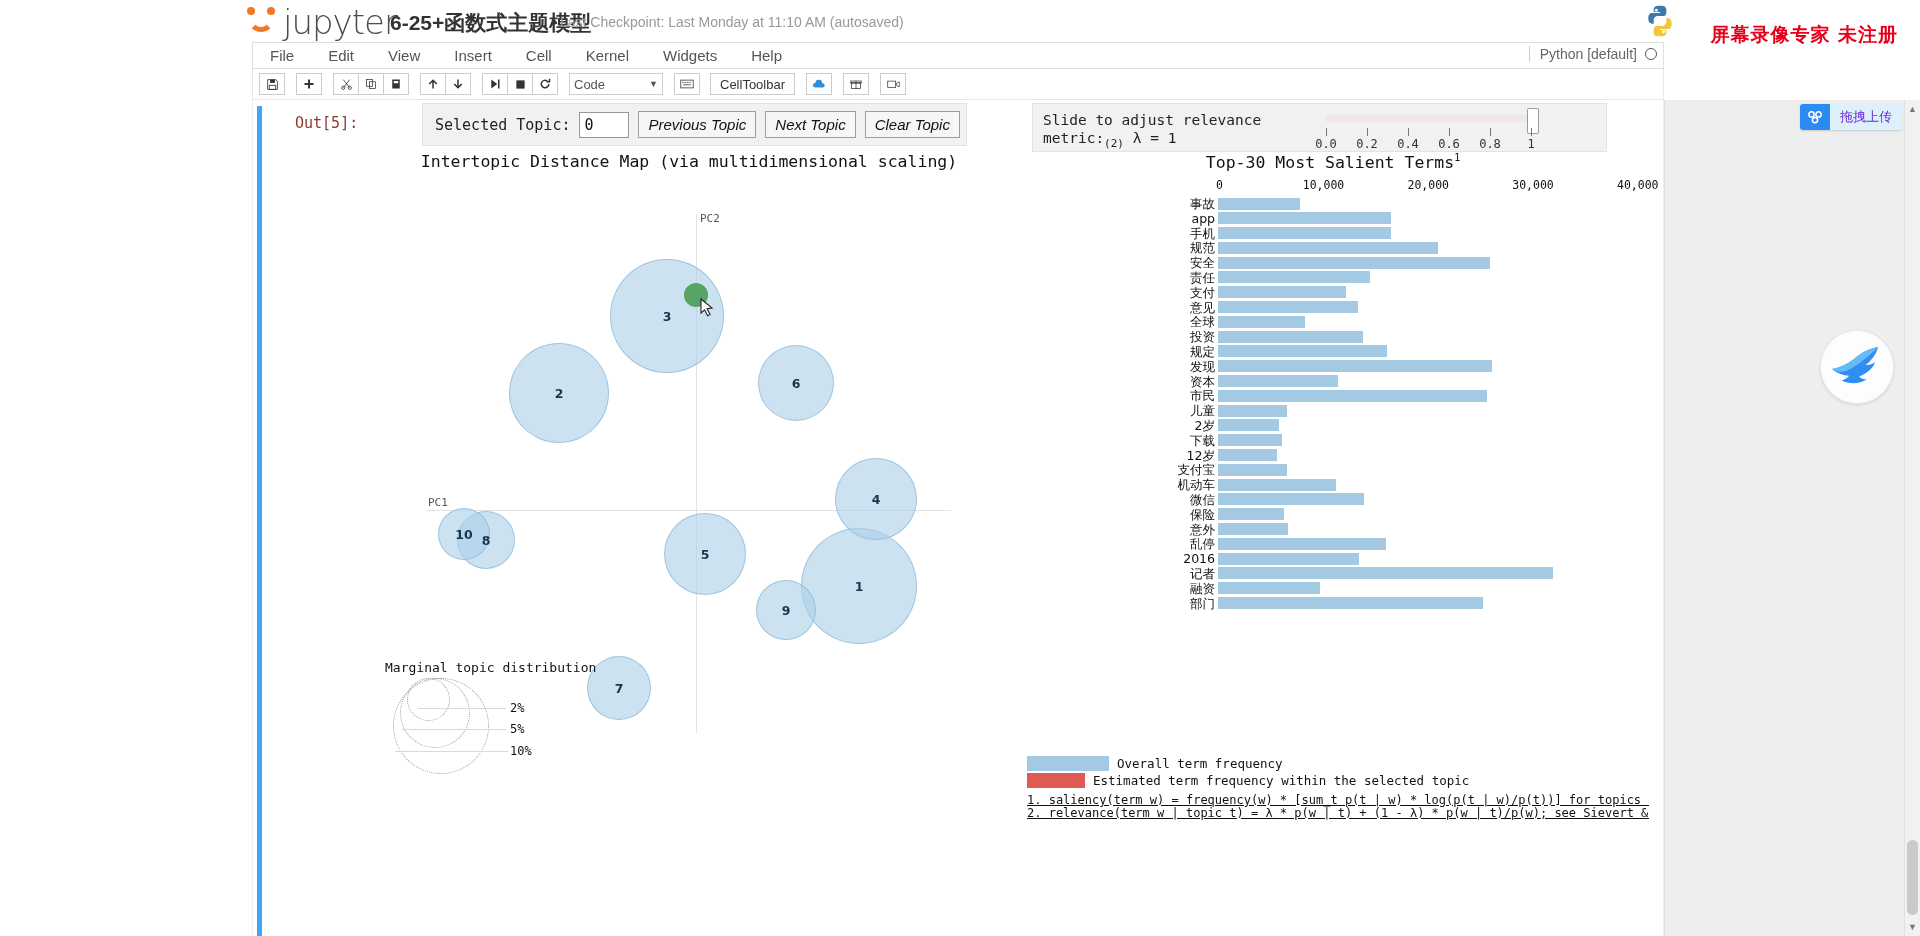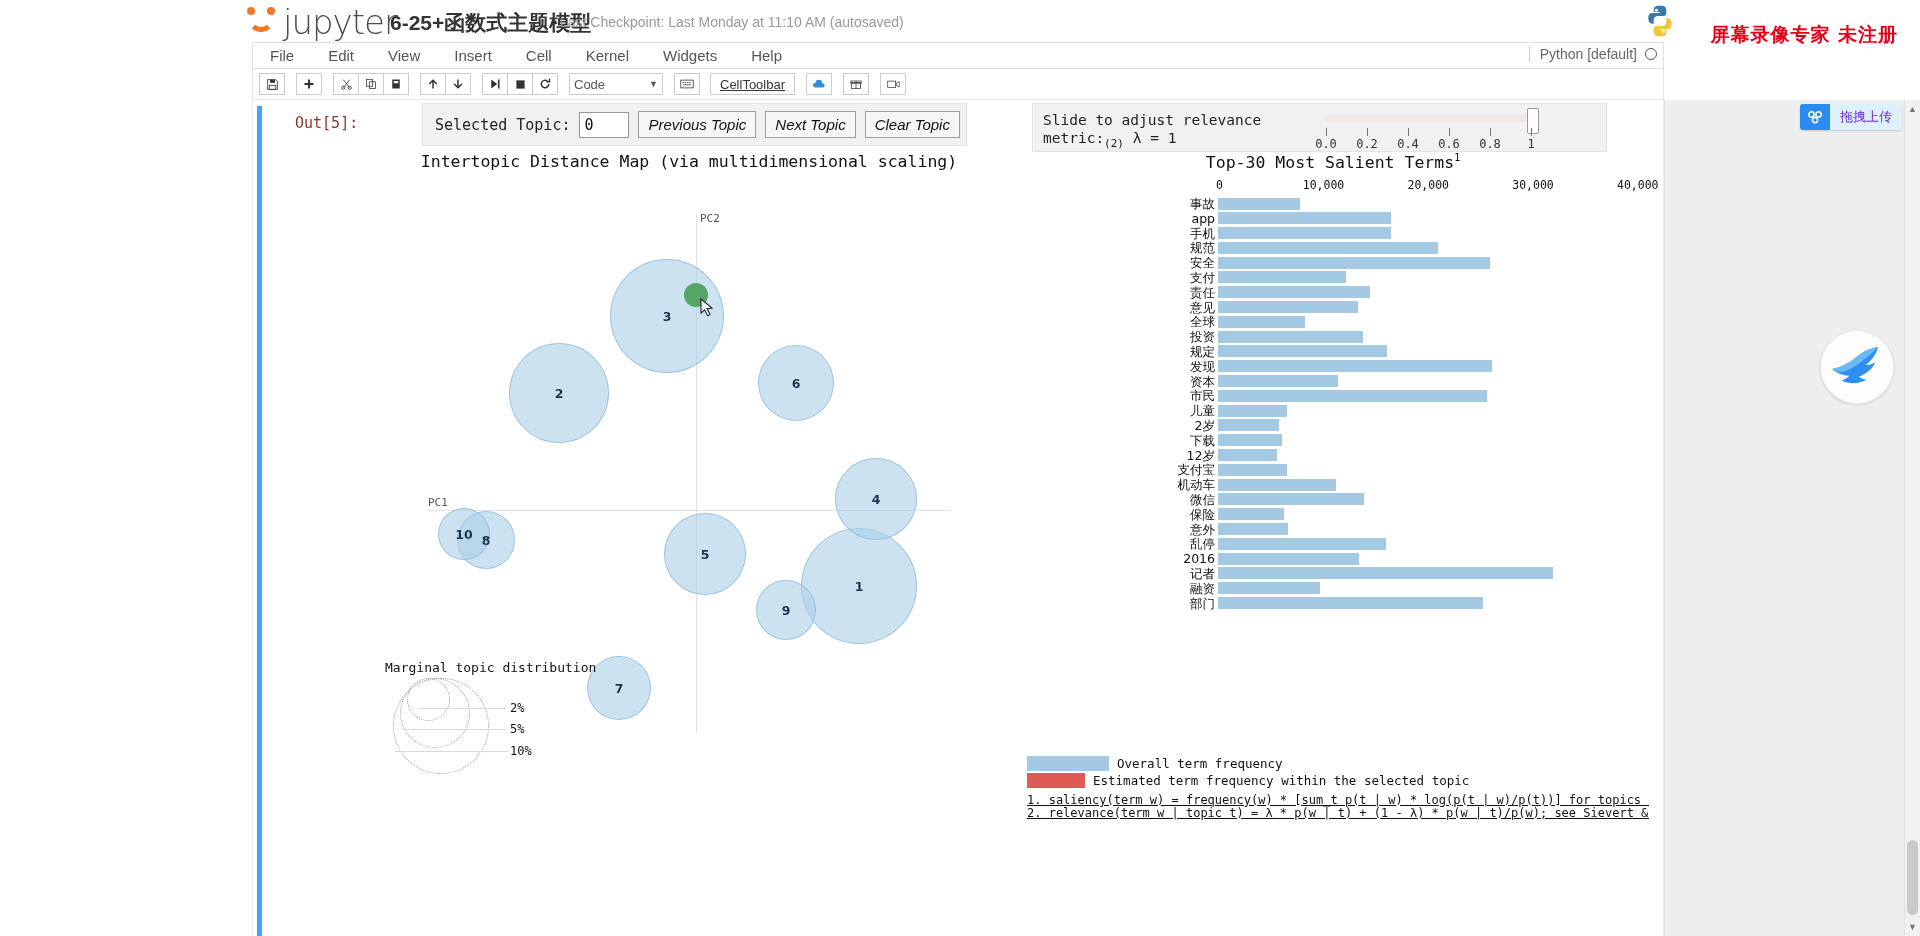--- a/index.html
+++ b/index.html
@@ -36,21 +36,21 @@
   .kernel-ind { position:absolute; right:6px; top:3px; font-size:14px; color:#666;
       border-left:1px solid #ccc; padding-left:10px; display:flex; align-items:center; gap:8px;}
   .kernel-circle { width:12px; height:12px; border-radius:50%; border:1.6px solid #555; display:inline-block; }
 
   
   .toolbar { position:absolute; left:252px; top:69px; width:1412px; height:31px;
       border-left:1px solid #e6e6e6; border-right:1px solid #e6e6e6; border-bottom:1px solid #e6e6e6;
       background:#fff; display:flex; align-items:center; padding-left:6px; gap:0px; }
   .tb-group { display:flex; margin-right:11px; }
   .tb-btn { width:26px; height:22px; border:1px solid #ccc; background:#fff;
-      display:flex; align-items:center; justify-content:center; font-size:13px; color:#333; margin-left:-1px;text-decoration:underline; }
+      display:flex; align-items:center; justify-content:center; font-size:13px; color:#333; margin-left:-1px; }
   .tb-btn:first-child { margin-left:0; }
   .tb-select { height:22px; border:1px solid #ccc; background:#fff; width:94px; font-size:13px;
       color:#555; display:flex; align-items:center; padding:0 4px; justify-content:space-between; }
   .tb-wide { width:auto; padding:0 9px; }
 
   
   .nb-body { position:absolute; left:252px; top:100px; width:1412px; height:836px; background:#fff;
       border-left:1px solid #eee; border-right:1px solid #eee; }
   .cell-marker { position:absolute; left:4px; top:6px; width:5px; height:830px; background:#42a5f5; }
   .out-prompt { position:absolute; left:42px; top:14px; font-size:15px; color:#8b3a2e;
@@ -397,26 +397,26 @@
           </div>
           <div class="bar-row">
             <div class="bar-term">规范</div>
             <div class="bar-rect" style="width: 219.975px; background: rgb(164, 201, 227);"></div>
           </div>
           <div class="bar-row">
             <div class="bar-term">安全</div>
             <div class="bar-rect" style="width: 272.35px; background: rgb(164, 201, 227);"></div>
           </div>
           <div class="bar-row">
+            <div class="bar-term">责任</div>
+            <div class="bar-rect" style="width: 151.887px; background: rgb(164, 201, 227);"></div>
+          </div>
+          <div class="bar-row">
             <div class="bar-term">支付</div>
             <div class="bar-rect" style="width: 127.795px; background: rgb(164, 201, 227);"></div>
-          </div>
-          <div class="bar-row">
-            <div class="bar-term">责任</div>
-            <div class="bar-rect" style="width: 151.887px; background: rgb(164, 201, 227);"></div>
           </div>
           <div class="bar-row">
             <div class="bar-term">意见</div>
             <div class="bar-rect" style="width: 140.365px; background: rgb(164, 201, 227);"></div>
           </div>
           <div class="bar-row">
             <div class="bar-term">全球</div>
             <div class="bar-rect" style="width: 86.9425px; background: rgb(164, 201, 227);"></div>
           </div>
           <div class="bar-row">

